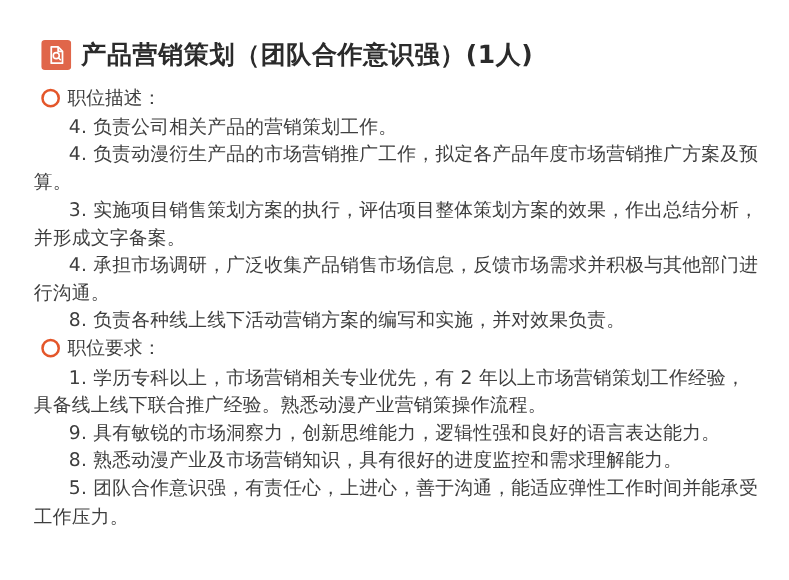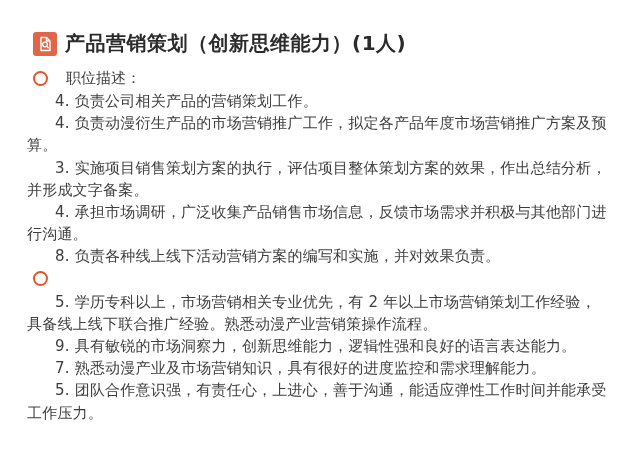--- a/index.html
+++ b/index.html
@@ -32,21 +32,21 @@
   .title {
     font-size: 20px;
     font-weight: bold;
     color: #2b2b2b;
     margin: 0;
     letter-spacing: 0.5px;
   }
   .section-heading-row {
     display: flex;
     align-items: center;
-    gap: 18px;
+    gap: 6px;
     margin: 0 0 1px 6px;
     height: 22px;
   }
   .ring {
     width: 11px;
     height: 11px;
     flex: 0 0 auto;
     border: 2.5px solid #e4562a;
     border-radius: 50%;
     background: #ffffff;
@@ -73,38 +73,39 @@
   <div class="title-row">
     <span class="doc-icon">
       <svg width="24" height="24" viewBox="0 0 24 24" aria-hidden="true">
         <rect x="0" y="0" width="24" height="24" rx="3" fill="#e0664a"></rect>
         <path d="M8 5.5 h5.5 l3.5 3.5 v9.5 h-9 z" fill="none" stroke="#ffffff" stroke-width="1.4" stroke-linejoin="round"></path>
         <path d="M13.5 5.5 v3.5 h3.5" fill="none" stroke="#ffffff" stroke-width="1.4" stroke-linejoin="round"></path>
         <circle cx="12" cy="12.5" r="2.4" fill="none" stroke="#ffffff" stroke-width="1.3"></circle>
         <line x1="13.7" y1="14.2" x2="15.3" y2="15.8" stroke="#ffffff" stroke-width="1.3" stroke-linecap="round"></line>
       </svg>
     </span>
-    <h1 class="title">产品营销策划（创新思维能力）(1人)</h1>
+    <h1 class="title">产品营销策划（团队合作意识强）(1人)</h1>
   </div>
 
   <div class="section">
     <div class="section-heading-row">
       <span class="ring"></span>
       <span class="section-heading">职位描述：</span>
     </div>
     <p>4. 负责公司相关产品的营销策划工作。</p>
     <p>4. 负责动漫衍生产品的市场营销推广工作，拟定各产品年度市场营销推广方案及预算。</p>
     <p>3. 实施项目销售策划方案的执行，评估项目整体策划方案的效果，作出总结分析，并形成文字备案。</p>
     <p>4. 承担市场调研，广泛收集产品销售市场信息，反馈市场需求并积极与其他部门进行沟通。</p>
     <p>8. 负责各种线上线下活动营销方案的编写和实施，并对效果负责。</p>
   </div>
 
   <div class="section">
     <div class="section-heading-row">
       <span class="ring"></span>
+      <span class="section-heading">职位要求：</span>
     </div>
-    <p>5. 学历专科以上，市场营销相关专业优先，有 2 年以上市场营销策划工作经验，具备线上线下联合推广经验。熟悉动漫产业营销策操作流程。</p>
+    <p>1. 学历专科以上，市场营销相关专业优先，有 2 年以上市场营销策划工作经验，具备线上线下联合推广经验。熟悉动漫产业营销策操作流程。</p>
     <p>9. 具有敏锐的市场洞察力，创新思维能力，逻辑性强和良好的语言表达能力。</p>
-    <p>7. 熟悉动漫产业及市场营销知识，具有很好的进度监控和需求理解能力。</p>
+    <p>8. 熟悉动漫产业及市场营销知识，具有很好的进度监控和需求理解能力。</p>
     <p>5. 团队合作意识强，有责任心，上进心，善于沟通，能适应弹性工作时间并能承受工作压力。</p>
   </div>
 
 </div>
 
 </body></html>

